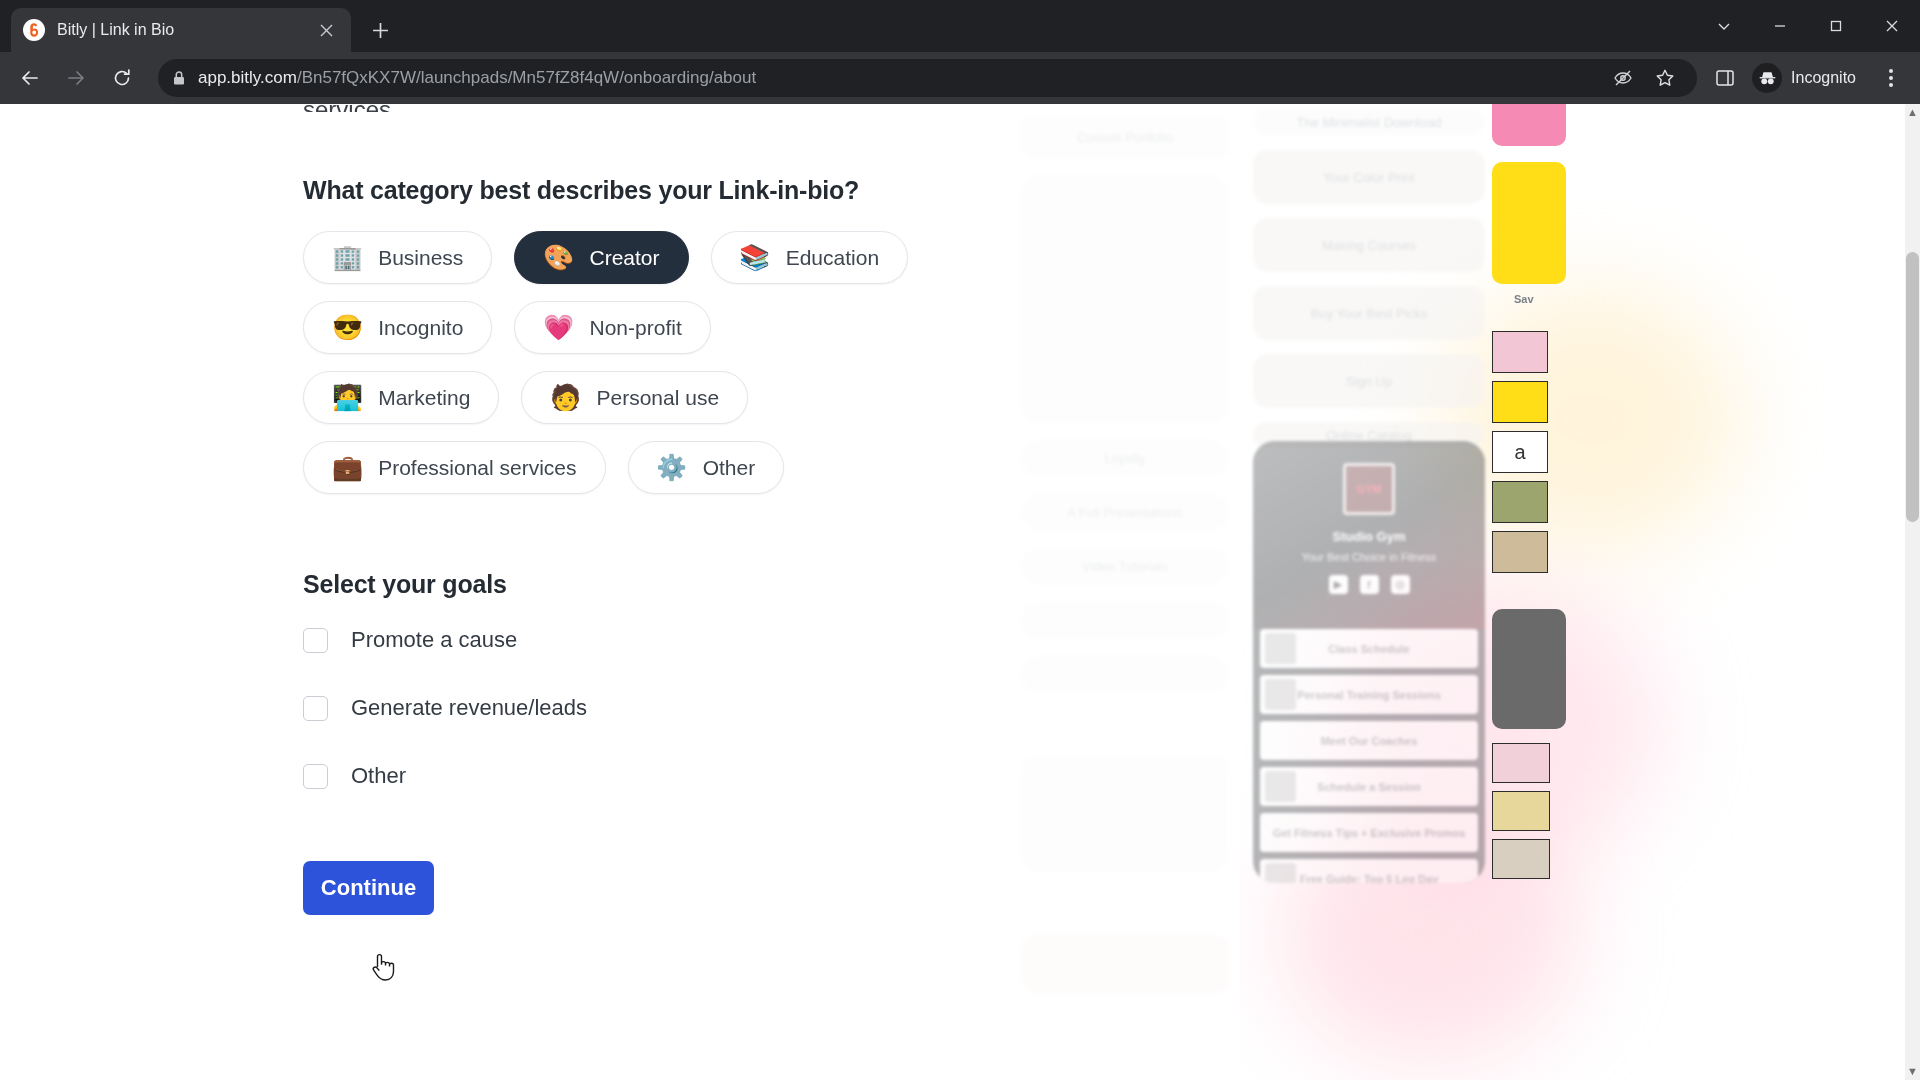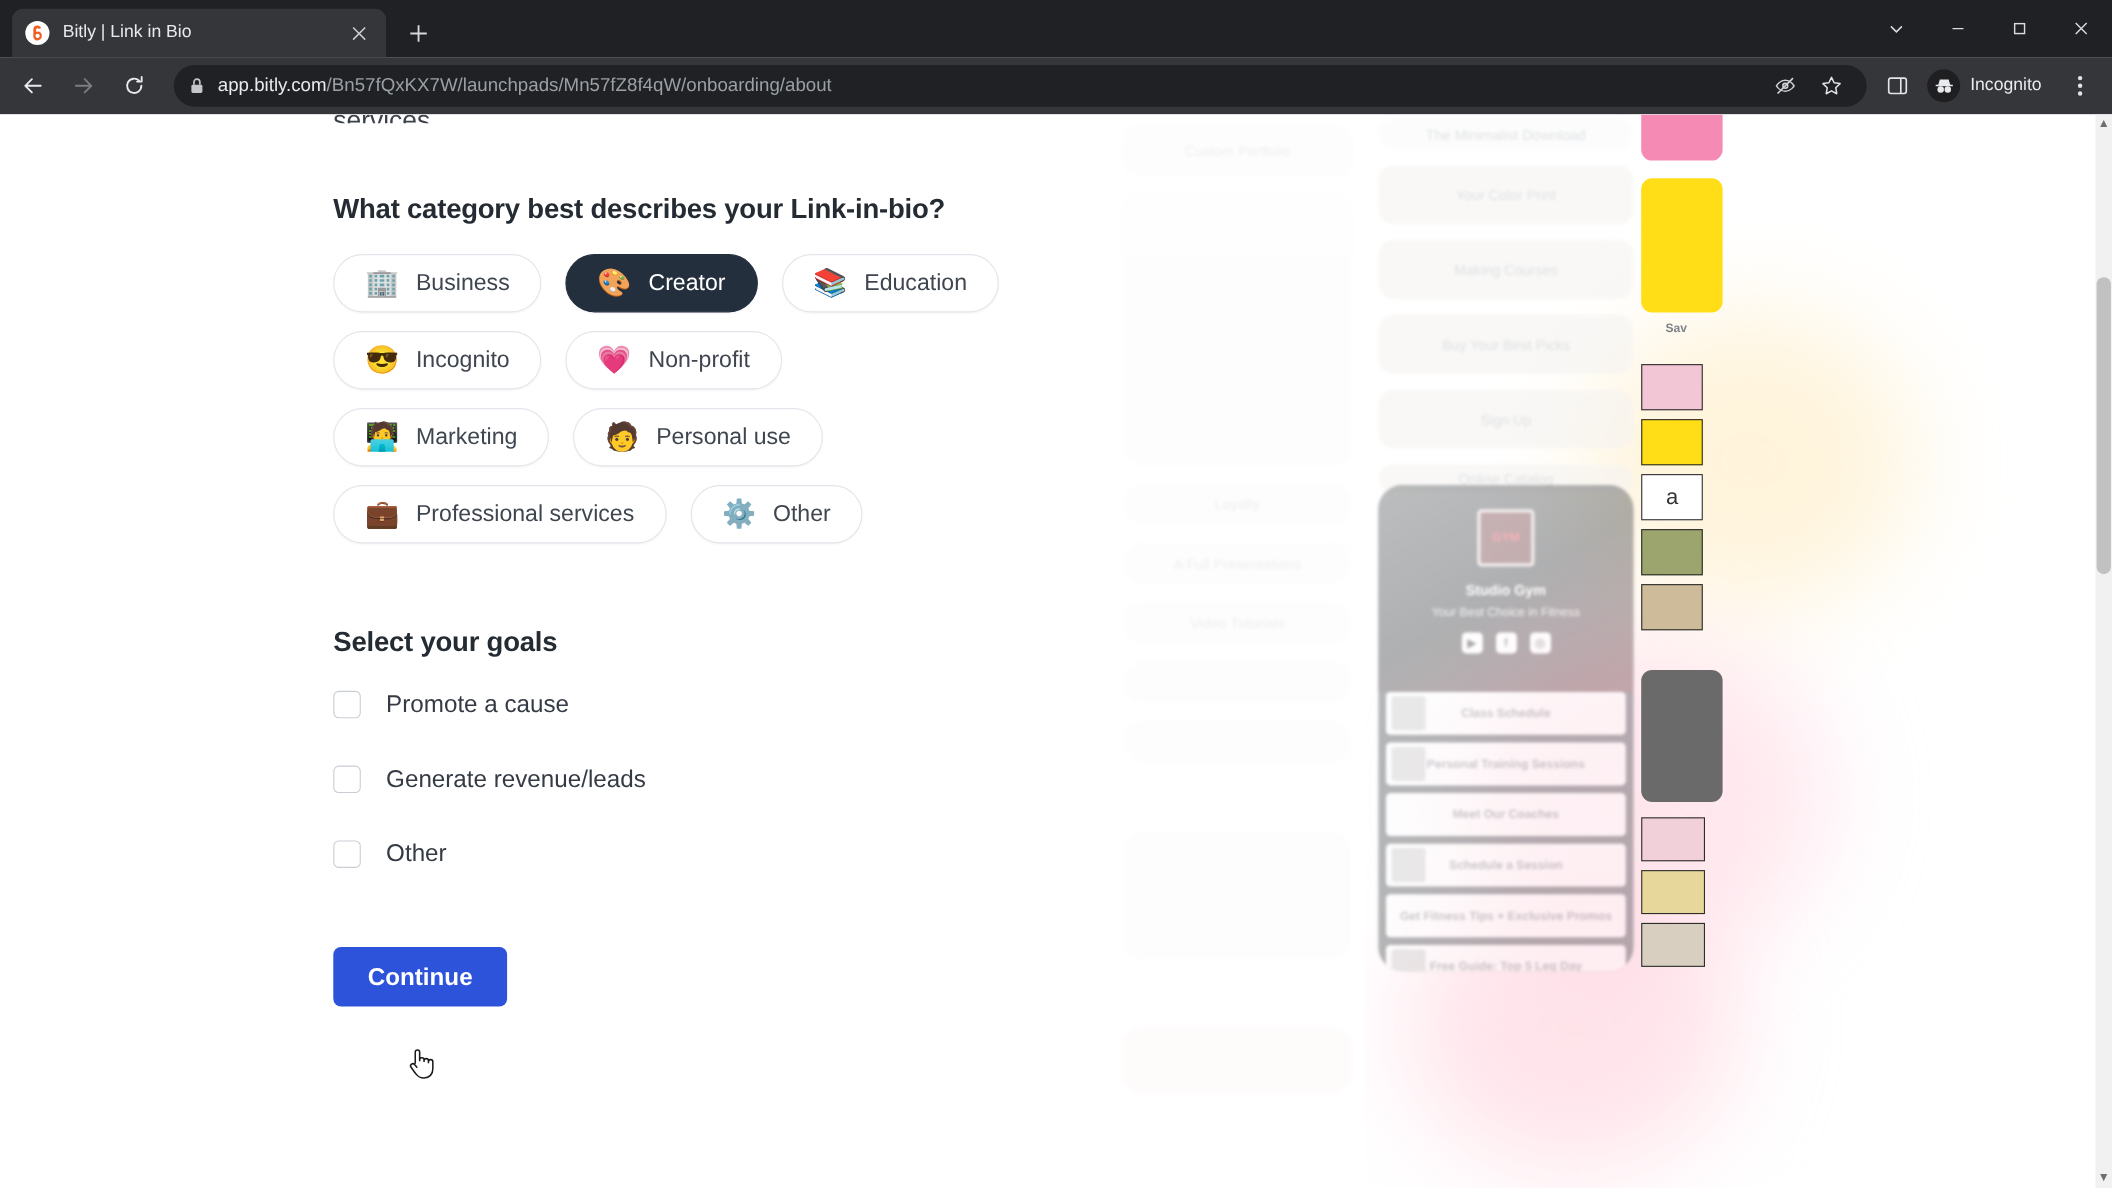--- a/index.html
+++ b/index.html
@@ -135,21 +135,21 @@
   }
   .cbox {
     width: 25px; height: 25px; border: 1.5px solid #c9cdd4;
     border-radius: 5px; background: #fff; flex: 0 0 25px;
     display: flex; align-items: center; justify-content: center;
   }
   .cbox.on { background: #2d5be3; border-color: #2d5be3; }
   .goal-label { font-size: 22px; color: #353b44; }
 
   .continue {
-    margin-top: 66px; width: 158px; height: 54px;
+    margin-top: 66px; width: 131px; height: 54px;
     background: #2d53da; color: #fff; border: none;
     border-radius: 7px; font-size: 22px; font-weight: bold;
     font-family: "Liberation Sans", sans-serif;
     display: flex; align-items: center; justify-content: center;
   }
 
   
   .cursor { position: absolute; left: 369px; top: 848px; width: 26px; height: 32px; }
 
   

